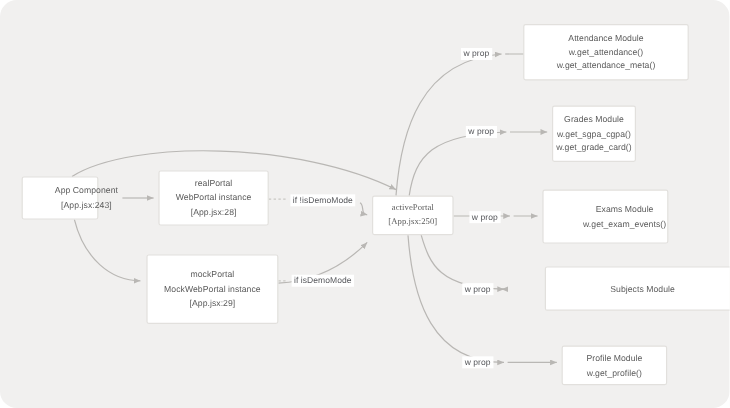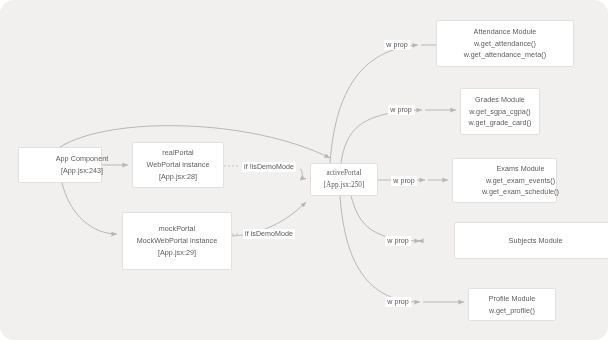--- a/index.html
+++ b/index.html
@@ -105,21 +105,21 @@
     <path class="edge" marker-end="url(#ah)" d="M351,196 C358,220 366,240 420,241"></path>
     <path class="edge" marker-end="url(#ah)" d="M340,196 C344,250 360,302 420,302"></path>
 
     <path class="edge" marker-end="url(#ah)" d="M421,45 L446,45"></path>
     <path class="edge" marker-end="url(#ah)" d="M425,110 L456,110"></path>
     <path class="edge" marker-end="url(#ah)" d="M428,180 L448,180"></path>
     <path class="edge" marker-end="url(#ah)" d="M423,241 L418,241"></path>
     <path class="edge" marker-end="url(#ah)" d="M423,302 L464,302"></path>
   </svg>
 
-  <div class="node" style="left: 18px; top: 147px; width: 84px; height: 36px; padding-left: 48px;">
+  <div class="node" style="left: 18px; top: 147px; width: 64px; height: 36px; padding-left: 48px;">
     <span class="ln">App Component</span>
     <span class="ln">[App.jsx:243]</span>
   </div>
 
   <div class="node" style="left: 132px; top: 142px; width: 92px; height: 46px;">
     <span class="ln">realPortal</span>
     <span class="ln">WebPortal instance</span>
     <span class="ln">[App.jsx:28]</span>
   </div>
 
@@ -133,30 +133,29 @@
     <span class="ln">activePortal</span>
     <span class="ln">[App.jsx:250]</span>
   </div>
 
   <div class="node" style="left: 436px; top: 20px; width: 138px; height: 47px;">
     <span class="ln">Attendance Module</span>
     <span class="ln">w.get_attendance()</span>
     <span class="ln">w.get_attendance_meta()</span>
   </div>
 
-  <div class="node" style="left: 460px; top: 88px; width: 80px; height: 47px;">
+  <div class="node" style="left: 460px; top: 88px; width: 70px; height: 47px;">
     <span class="ln">Grades Module</span>
     <span class="ln">w.get_sgpa_cgpa()</span>
     <span class="ln">w.get_grade_card()</span>
   </div>
 
   <div class="node" style="left: 452px; top: 158px; width: 105px; height: 45px; padding-left: 36px;">
     <span class="ln">Exams Module</span>
     <span class="ln">w.get_exam_events()</span>
-    <span class="ln">w.get_exam_schedule()</span>
   </div>
 
   <div class="node" style="left: 422px; top: 222px; width: 163px; height: 37px; margin-left: 32px;">
     <span class="ln">Subjects Module</span>
   </div>
 
   <div class="node" style="left: 468px; top: 288px; width: 88px; height: 33px; text-align: right;">
     <span class="ln">Profile Module</span>
     <span class="ln">w.get_profile()</span>
   </div>

